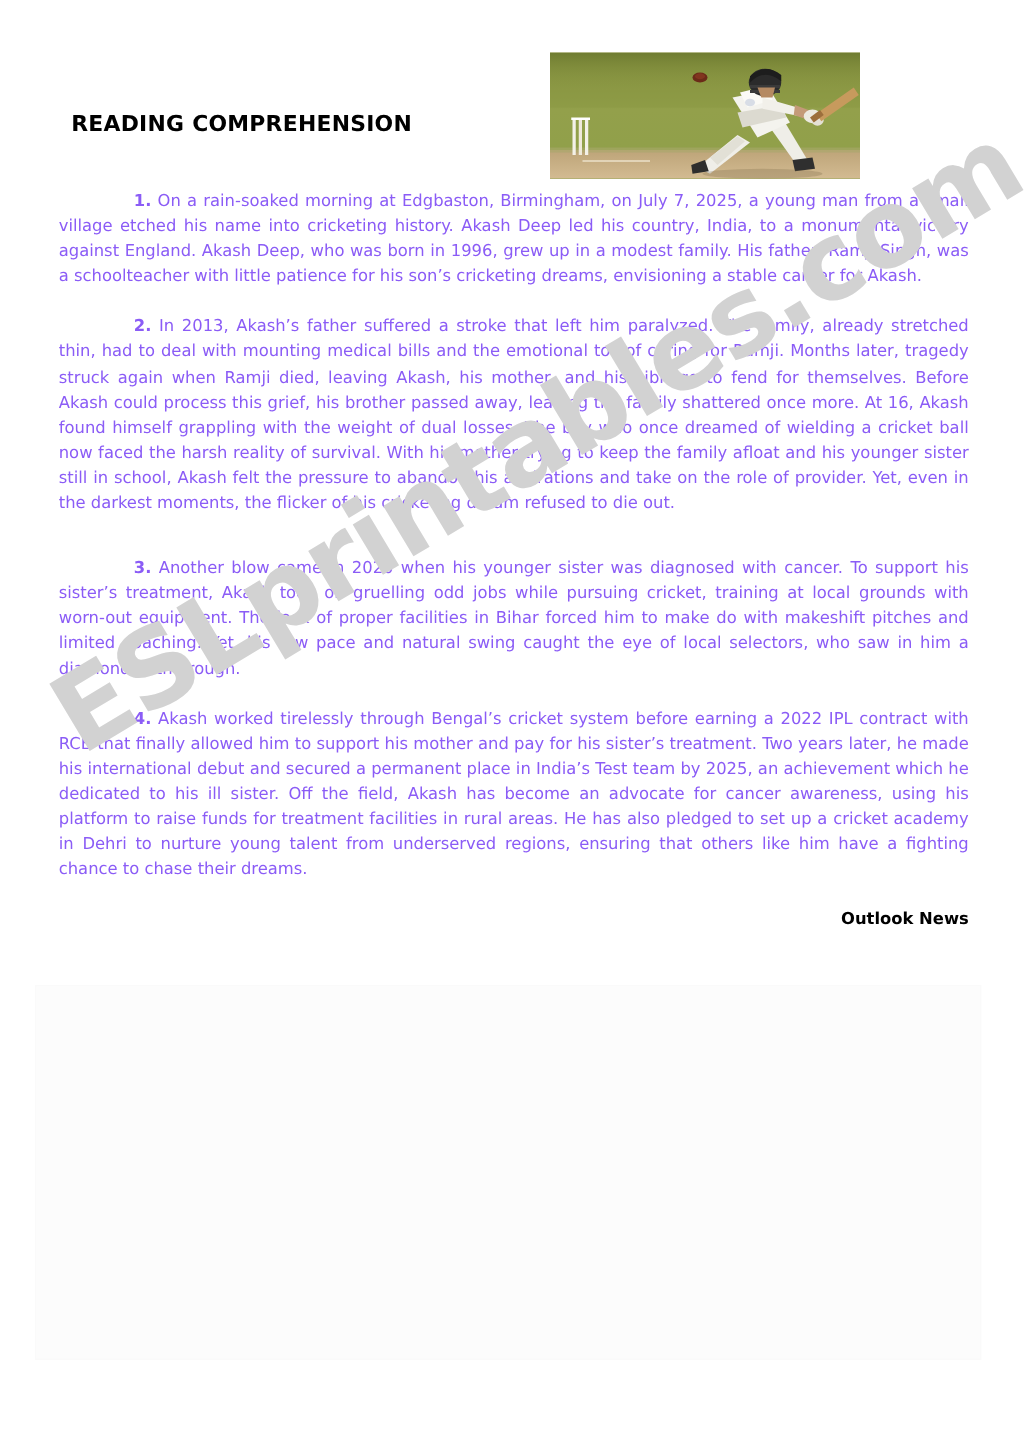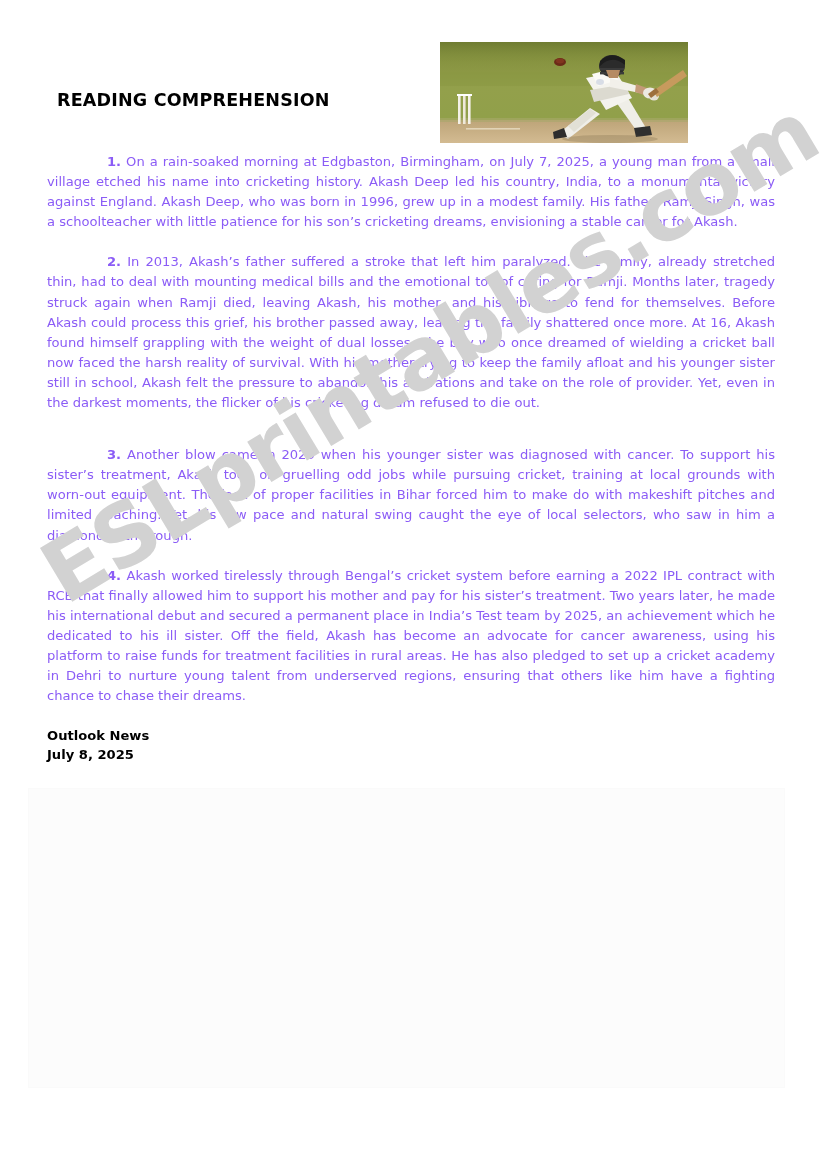--- a/index.html
+++ b/index.html
@@ -97,21 +97,21 @@
     text-justify: inter-word;
     margin: 0 0 20px 0;
     text-indent: 60px;
     color: #8b5cf6;
   }
   .para.gap-large { margin-bottom: 32px; }
   .para .num { font-weight: bold; }
 
   .attribution {
     margin-top: 12px;
-    text-align: left;
+    text-align: right;
     font-size: 13.1px;
     line-height: 19px;
     font-weight: bold;
   }
   .attribution div { margin: 0; }
 </style>
 </head>
 <body>
 
 <div class="lower-panel"></div>
@@ -196,17 +196,16 @@
 </div>
 
 <div class="text-body">
   <p class="para"><span class="num">1.</span><span> On a rain-soaked morning at Edgbaston, Birmingham, on July 7, 2025, a young man from a small village etched his name into cricketing history. Akash Deep led his country, India, to a monumental victory against England. Akash Deep, who was born in 1996, grew up in a modest family. His father, Ramji Singh, was a schoolteacher with little patience for his son’s cricketing dreams, envisioning a stable career for Akash.</span></p>
   <p class="para gap-large"><span class="num">2.</span><span>  In 2013, Akash’s father suffered a stroke that left him paralyzed. The family, already stretched thin, had to deal with mounting medical bills and the emotional toll of caring for Ramji. Months later, tragedy struck again when Ramji died, leaving Akash, his mother, and his siblings to fend for themselves. Before Akash could process this grief, his brother passed away, leaving the family shattered once more. At 16, Akash found himself grappling with the weight of dual losses. The boy who once dreamed of wielding a cricket ball now faced the harsh reality of survival. With his mother trying to keep the family afloat and his younger sister still in school, Akash felt the pressure to abandon his aspirations and take on the role of provider. Yet, even in the darkest moments, the flicker of his cricketing dream refused to die out.</span></p>
   <p class="para"><span class="num">3.</span><span> Another blow came in 2020 when his younger sister was diagnosed with cancer. To support his sister’s treatment, Akash took on gruelling odd jobs while pursuing cricket, training at local grounds with worn-out equipment. The lack of proper facilities in Bihar forced him to make do with makeshift pitches and limited coaching. Yet, his raw pace and natural swing caught the eye of local selectors, who saw in him a diamond in the rough.</span></p>
   <p class="para"><span class="num">4.</span><span> Akash worked tirelessly through Bengal’s cricket system before earning a 2022 IPL contract with RCB that finally allowed him to support his mother and pay for his sister’s treatment. Two years later, he made his international debut and secured a permanent place in India’s Test team by 2025, an achievement which he dedicated to his ill sister. Off the field, Akash has become an advocate for cancer awareness, using his platform to raise funds for treatment facilities in rural areas. He has also pledged to set up a cricket academy in Dehri to nurture young talent from underserved regions, ensuring that others like him have a fighting chance to chase their dreams.</span></p>
 
   <div class="attribution">
     <div>Outlook News</div>
-    <div>July 8, 2025</div>
   </div>
 </div>
 
 <div class="watermark">ESLprintables.com</div>
 
 </body></html>

